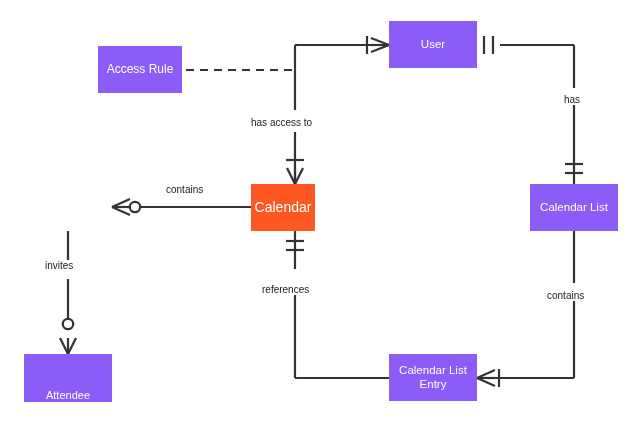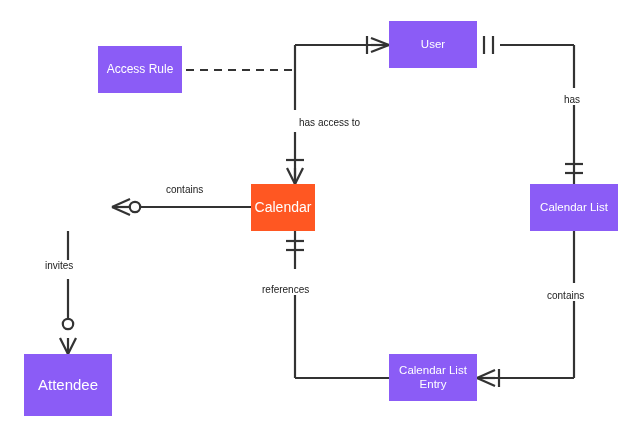--- a/index.html
+++ b/index.html
@@ -169,30 +169,30 @@
 
 
   <div class="entity-box entity-orange" style="left:251px; top:184px; width:64px; height:47px; font-size:14px;">
     <span class="entity-label">Calendar</span>
   </div>
 
   <div class="entity-box entity-green" style="left:530px; top:184px; width:88px; height:47px; font-size:11.5px;">
     <span class="entity-label">Calendar List</span>
   </div>
 
-  <div class="entity-box entity-green" style="left:24px; top:354px; width:88px; height:62px; font-size:15px;">
+  <div class="entity-box entity-green" style="left:24px; top:354px; width:88px; height:48px; font-size:11px;align-items:flex-end;">
     <span class="entity-label">Attendee</span>
   </div>
 
   <div class="entity-box entity-green" style="left:389px; top:354px; width:88px; height:47px; font-size:11.5px;">
     <span class="entity-label">Calendar List
 Entry</span>
   </div>
 
-  <div class="rel-label" style="left:249px; top:117px;margin-left:48px;">has access to</div>
+  <div class="rel-label" style="left:249px; top:117px;">has access to</div>
 
   <div class="rel-label" style="left:164px; top:184px;">contains</div>
 
   <div class="rel-label" style="left:562px; top:94px;">has</div>
 
   <div class="rel-label" style="left:43px; top:260px;">invites</div>
 
   <div class="rel-label" style="left:260px; top:284px;text-align:center;">references</div>
 
   <div class="rel-label" style="left:545px; top:290px;">contains</div>

